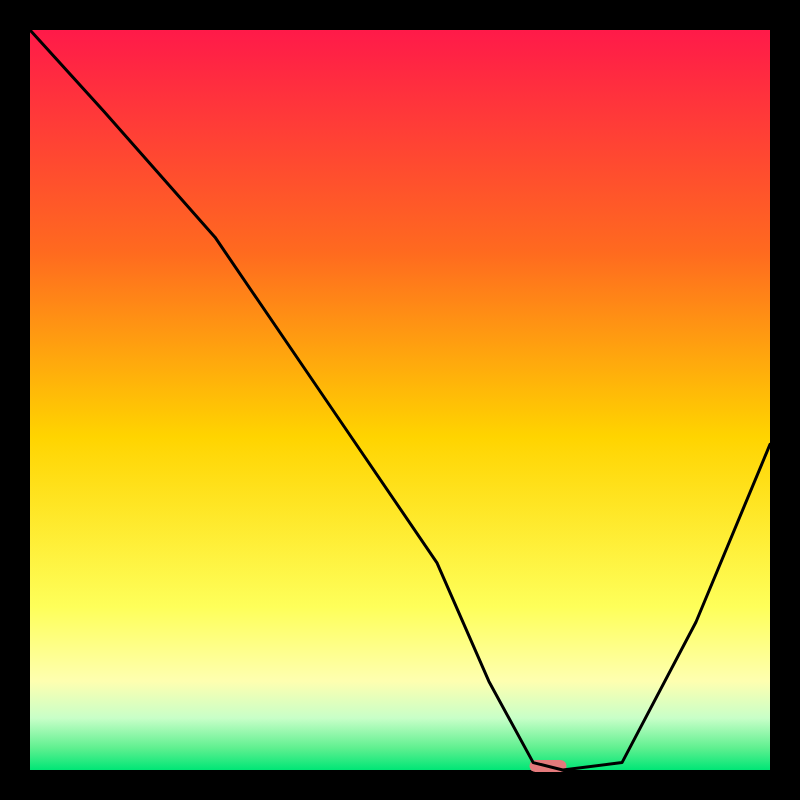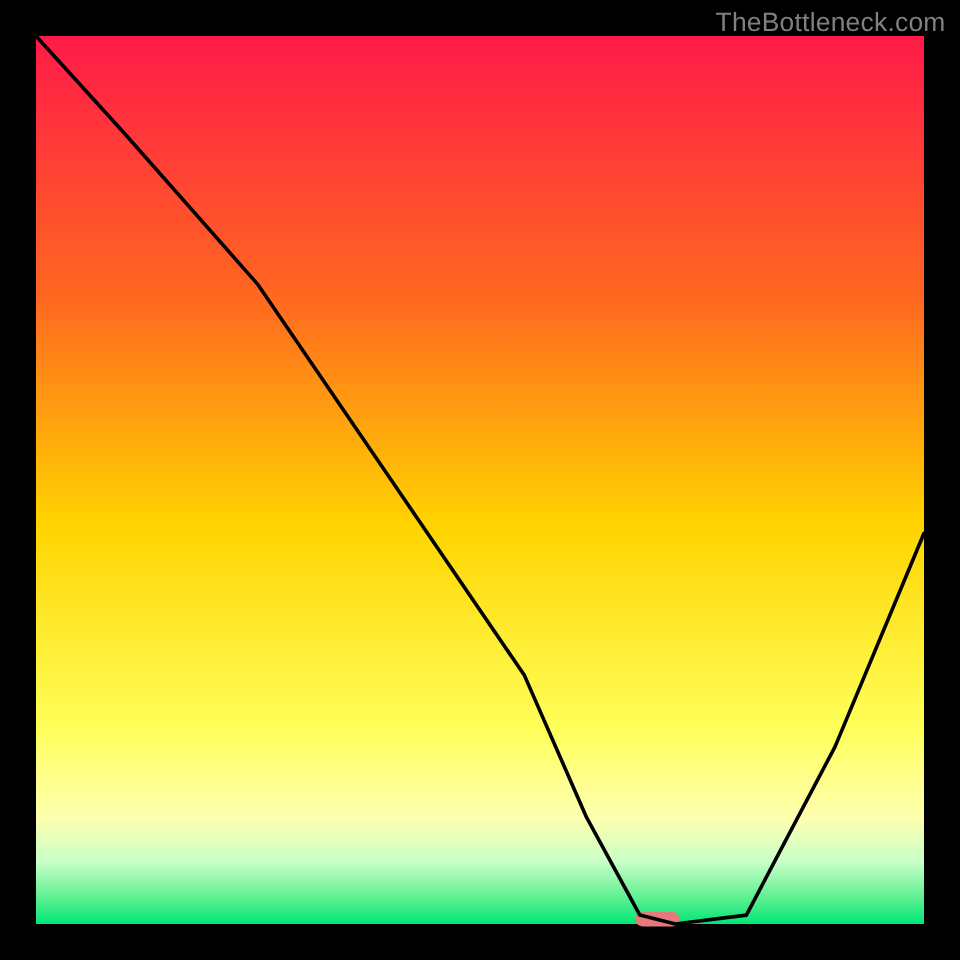--- a/index.html
+++ b/index.html
@@ -46,14 +46,13 @@
 
     <rect id="outer-frame" x="0" y="0" width="800" height="800" fill="#000000"></rect>
 
     <rect id="plot-area" fill="url(#bg-grad)" x="30" y="30" width="740" height="740"></rect>
 
     <rect id="optimal-marker" rx="6" ry="6" x="529.5" width="37" y="760" height="12" fill="#e47a7c"></rect>
 
     <path id="curve-path" fill="none" stroke-width="3" stroke-linecap="round" stroke-linejoin="round" d="M30.0 30.0 L104.0 111.4 L215.0 237.2 L326.0 400.0 L437.0 562.8 L488.8 681.2 L533.2 762.6 L562.8 770.0 L622.0 762.6 L696.0 622.0 L770.0 444.4" stroke="#000000"></path>
   </svg>
 
-  <div class="watermark">TheBottleneck.com</div>
 </div>
 
 </body></html>

